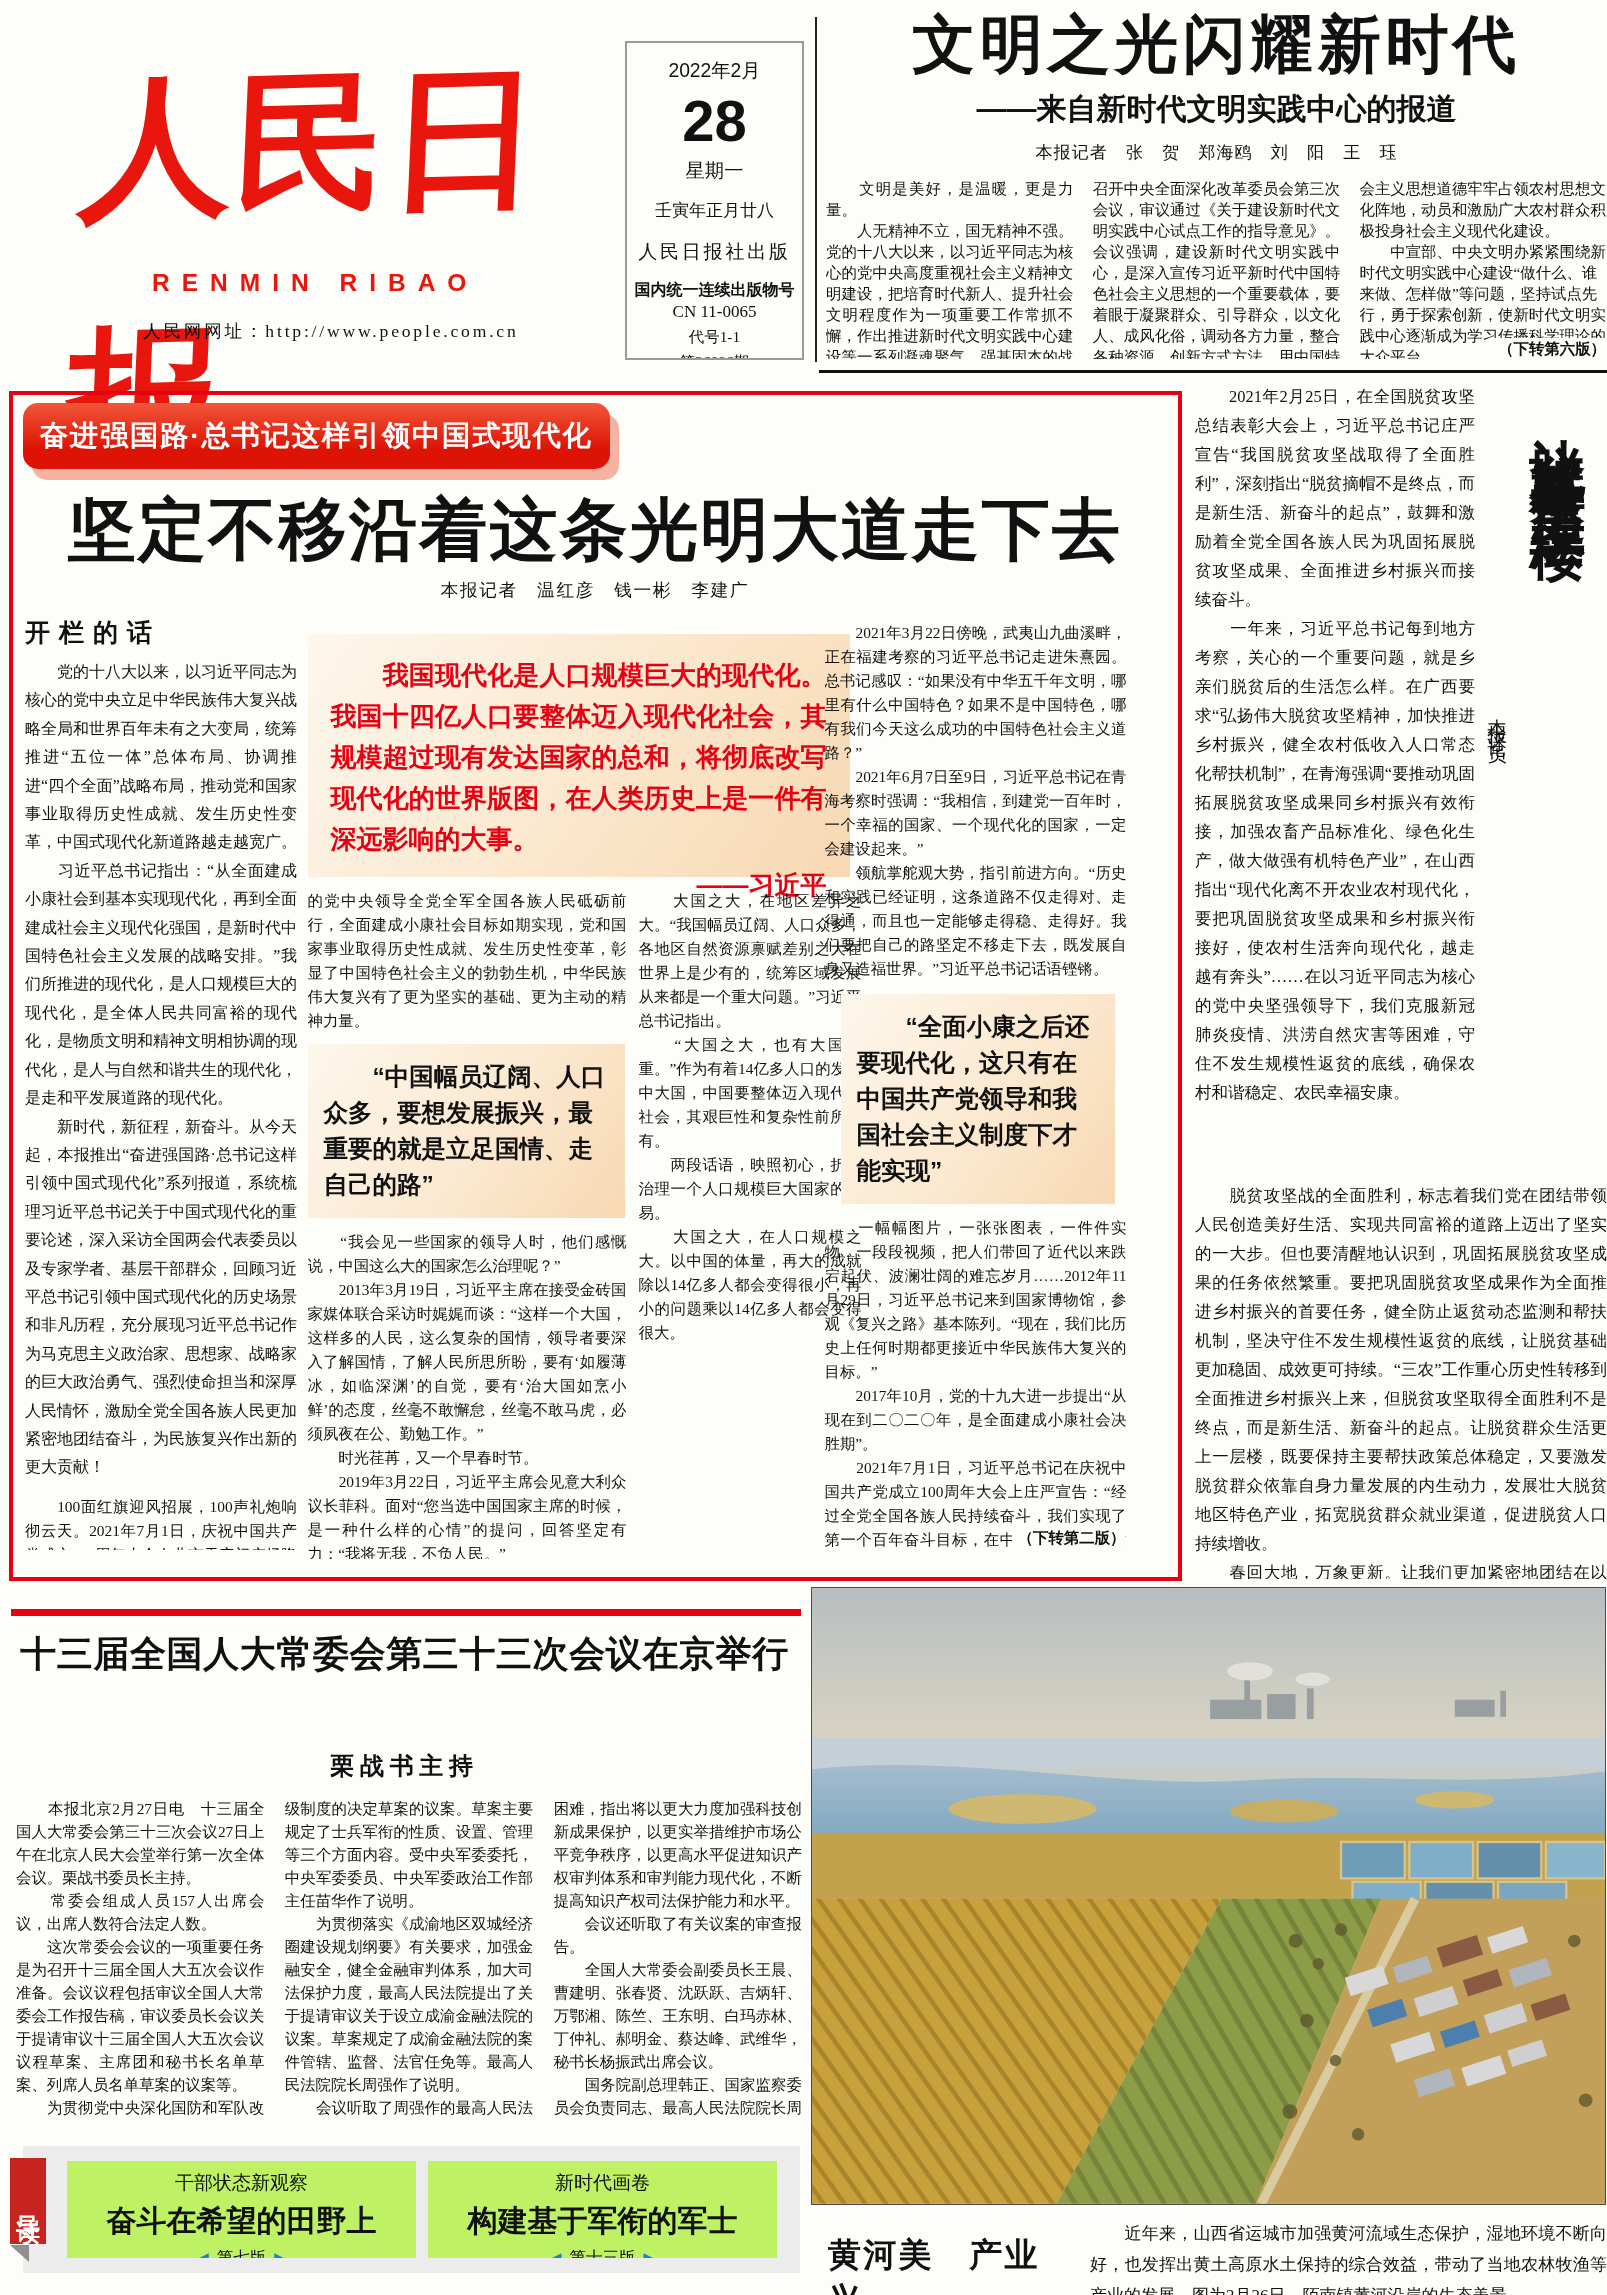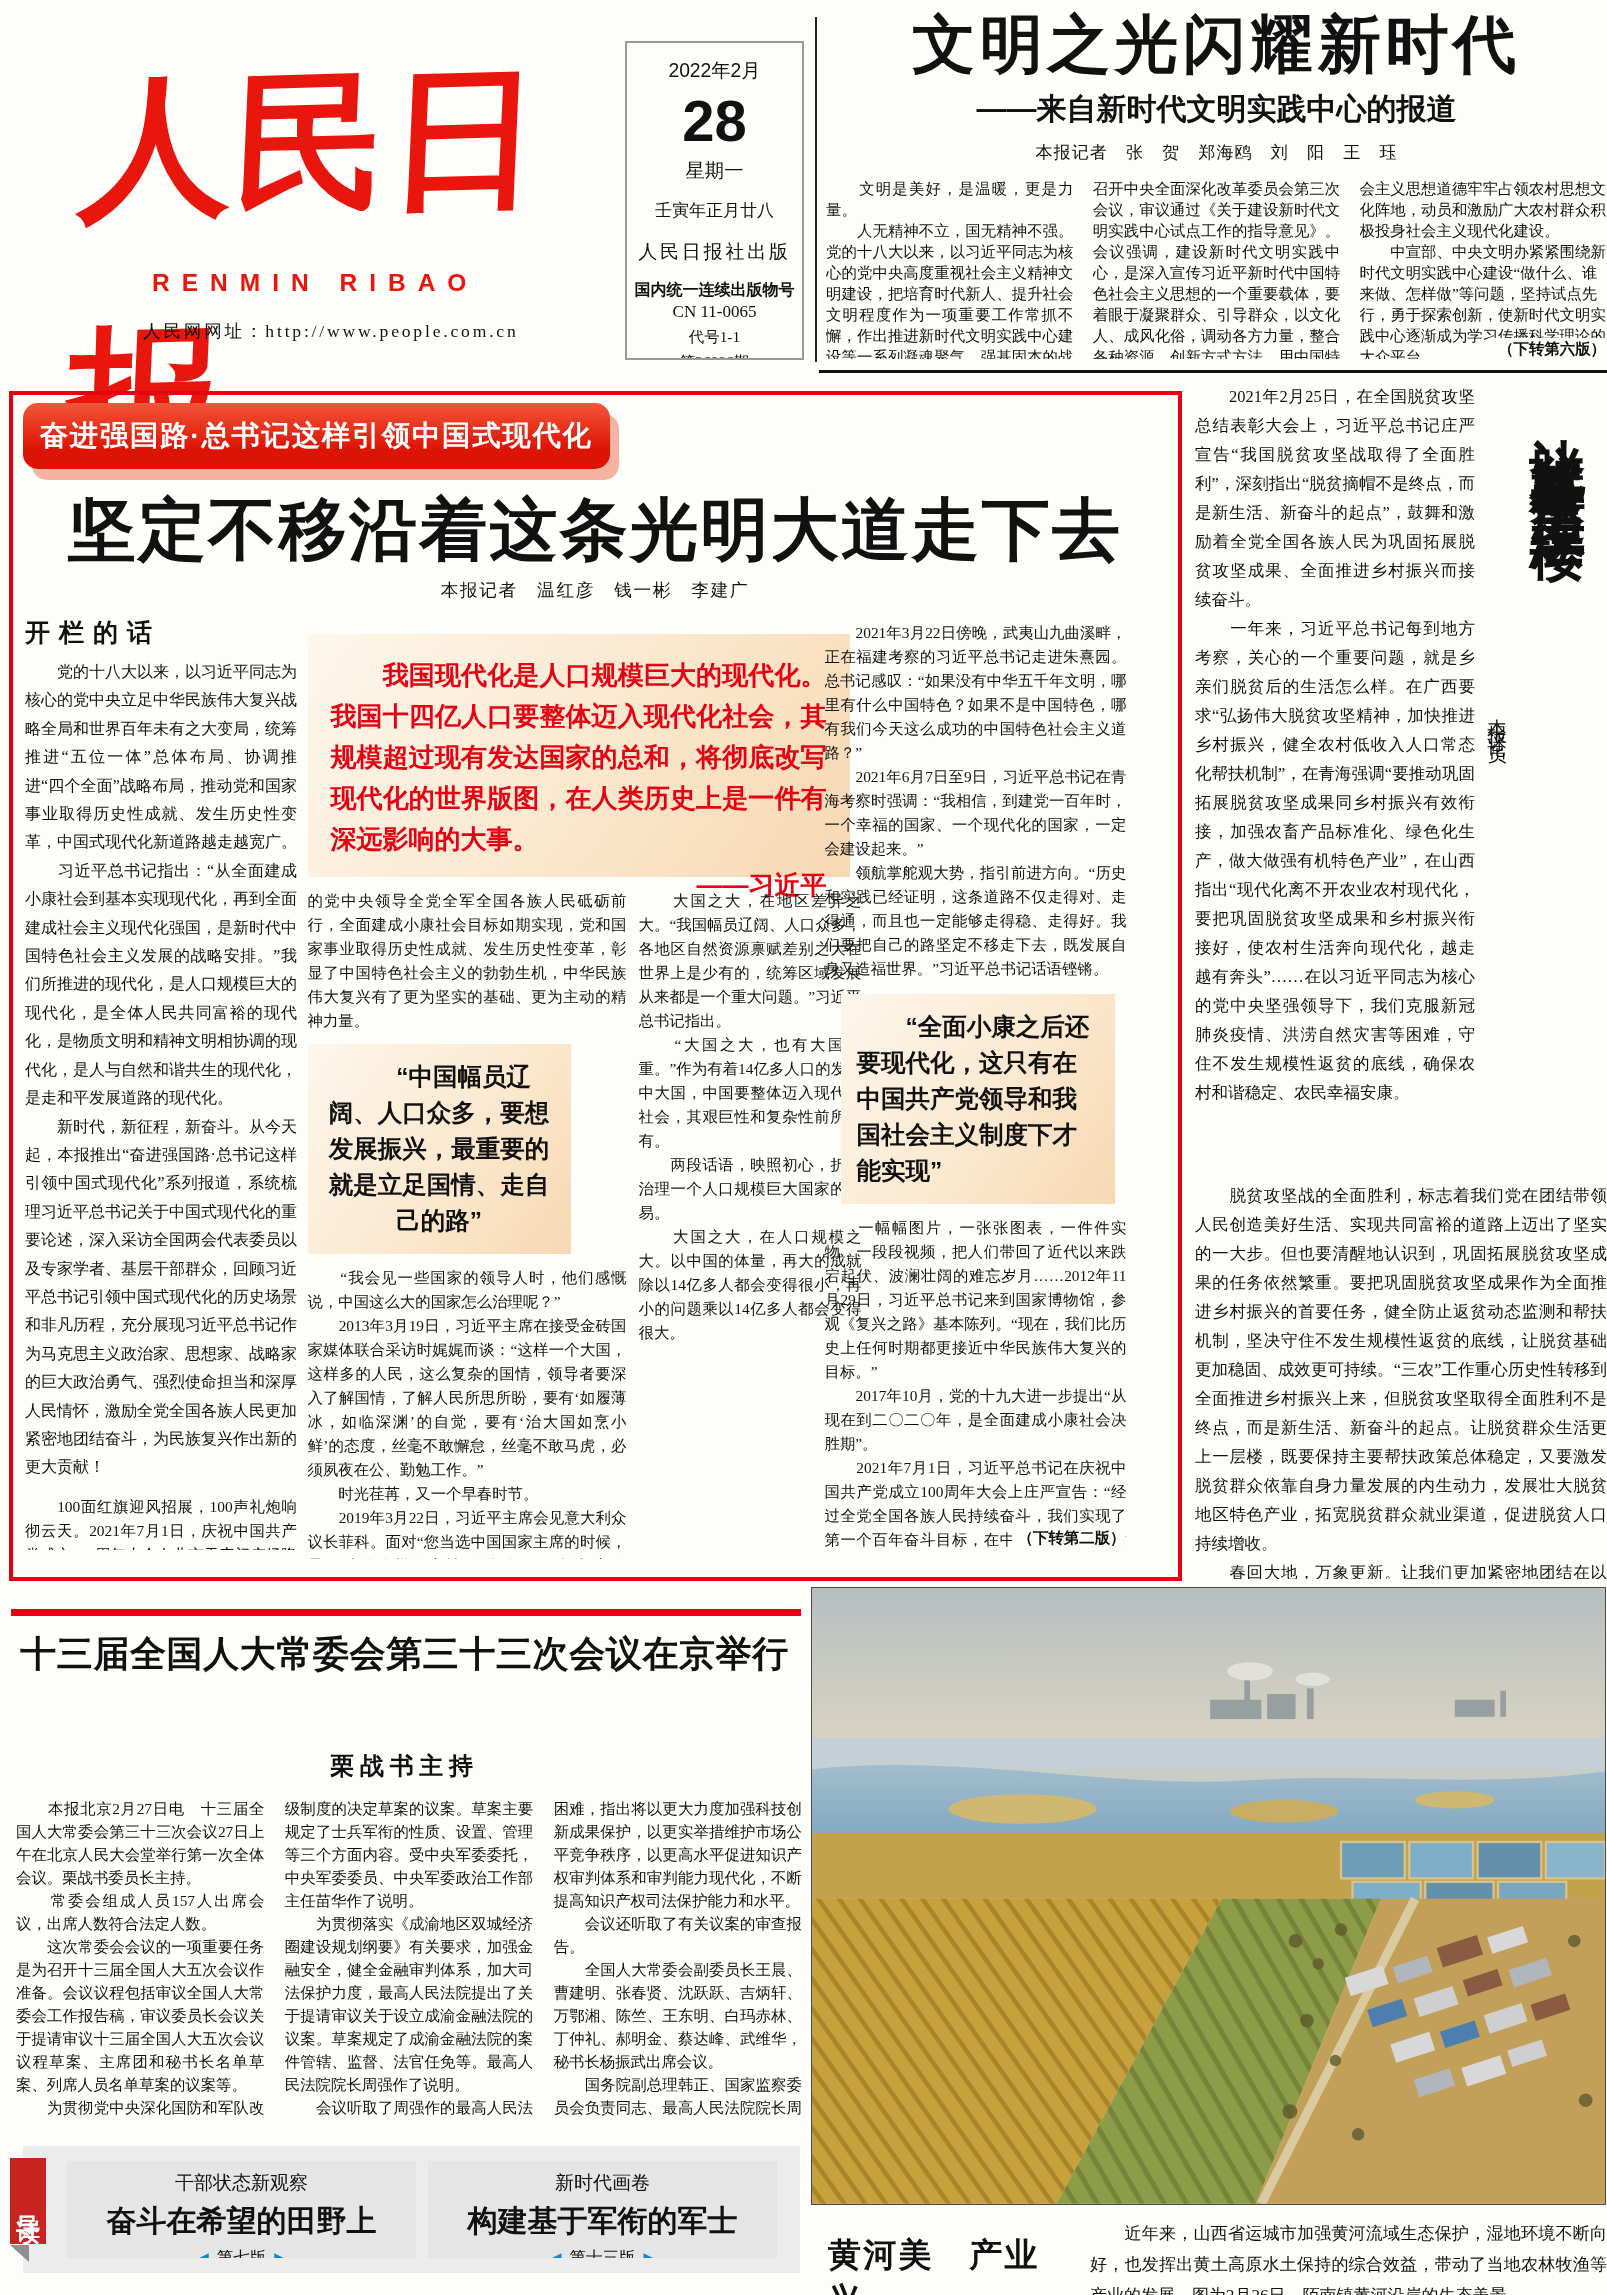--- a/index.html
+++ b/index.html
@@ -55,21 +55,21 @@
   .quote1{left:295px;top:239px;width:542px;height:243px;box-sizing:border-box;padding:20.5px 23px 0 23px;
           background:linear-gradient(125deg,#fdf7ec 0%,#fbe7cd 55%,#f7d8b2 100%);}
   .quote1-text{color:#e60012;font-size:26px;font-weight:700;line-height:41px;}
   .quote1-sign{color:#e60012;font-size:26px;font-weight:700;text-align:right;margin-top:8px;}
   .col2{left:295px;top:494px;width:319px;height:670px;overflow:hidden;}
   .col3{left:626px;top:494px;width:223px;height:670px;overflow:hidden;}
   .col4{left:812px;top:226px;width:302px;height:928px;overflow:hidden;position:relative;}
   .bodytxt{font-size:15.4px;line-height:24px;}
   .subquote{background:linear-gradient(125deg,#fdf7ec 0%,#fbe7cd 60%,#f7d8b2 100%);
             font-size:24.5px;font-weight:800;line-height:36px;padding:15px 16px;box-sizing:border-box;}
-  .q2{width:263px;margin:11.4px 0;text-align:center;}
+  .q2{width:317px;margin:11.4px 0;}
   .q3{width:274px;margin:12.5px 0 12.5px 16px;}
 
   
   .cm-top{left:1195px;top:382px;width:280px;height:790px;overflow:hidden;font-size:16.5px;line-height:29px;}
   .cm-byline{left:1484px;top:703px;writing-mode:vertical-rl;font-size:19px;letter-spacing:6.8px;}
   .cm-title{left:1516px;top:393px;height:785px;writing-mode:vertical-rl;
             font-size:56px;font-weight:900;letter-spacing:8px;line-height:85px;}
   .cm-bottom{left:1195px;top:1181px;width:412px;height:398px;overflow:hidden;font-size:16.5px;line-height:29px;}
 
   
@@ -79,21 +79,21 @@
   .npc-presider{left:8px;top:1750px;width:793px;text-align:center;font-size:24px;font-weight:600;letter-spacing:5.7px;}
   .npc-cols{left:16px;top:1797px;width:786px;display:flex;gap:20.5px;}
   .npc-col{flex:1;font-size:15.4px;line-height:23px;height:319px;overflow:hidden;}
 
   
   .guide-box{left:23px;top:2146px;width:777px;height:127px;background:#ececec;}
   .guide-tab{left:10.2px;top:2158px;width:36px;height:86px;background:#c7231f;color:#fff;
              display:flex;align-items:center;justify-content:center;writing-mode:vertical-rl;
              font-size:24px;font-weight:800;letter-spacing:4.6px;}
   .guide-fold{left:10.2px;top:2245px;width:0;height:0;border-right:19.3px solid #8f8f8f;border-bottom:17px solid transparent;}
-  .guide-card{top:2161px;width:349px;height:97px;background:#e5e5e5;text-align:center;overflow:hidden;}
+  .guide-card{top:2161px;width:349px;height:97px;background:#bef264;text-align:center;overflow:hidden;}
   .gc1{left:67px;} .gc2{left:428px;}
   .gc-kicker{margin-top:9px;font-size:19px;}
   .gc-title{margin-top:4.6px;font-size:30px;font-weight:900;}
   .gc-page{margin-top:5.7px;font-size:16.5px;}
   .arrow{color:#1586c8;font-size:15px;padding:0 8px;}
 
   
   .photo{left:811px;top:1587px;width:795px;height:618px;border:1.1px solid #4a4a4a;box-sizing:border-box;overflow:hidden;background:#c9cdc8;}
   .cap-row{left:828px;top:2218px;width:779px;display:flex;gap:23px;}
   .cap-title{width:239px;font-size:33px;font-weight:900;letter-spacing:2.3px;margin-top:15px;}

